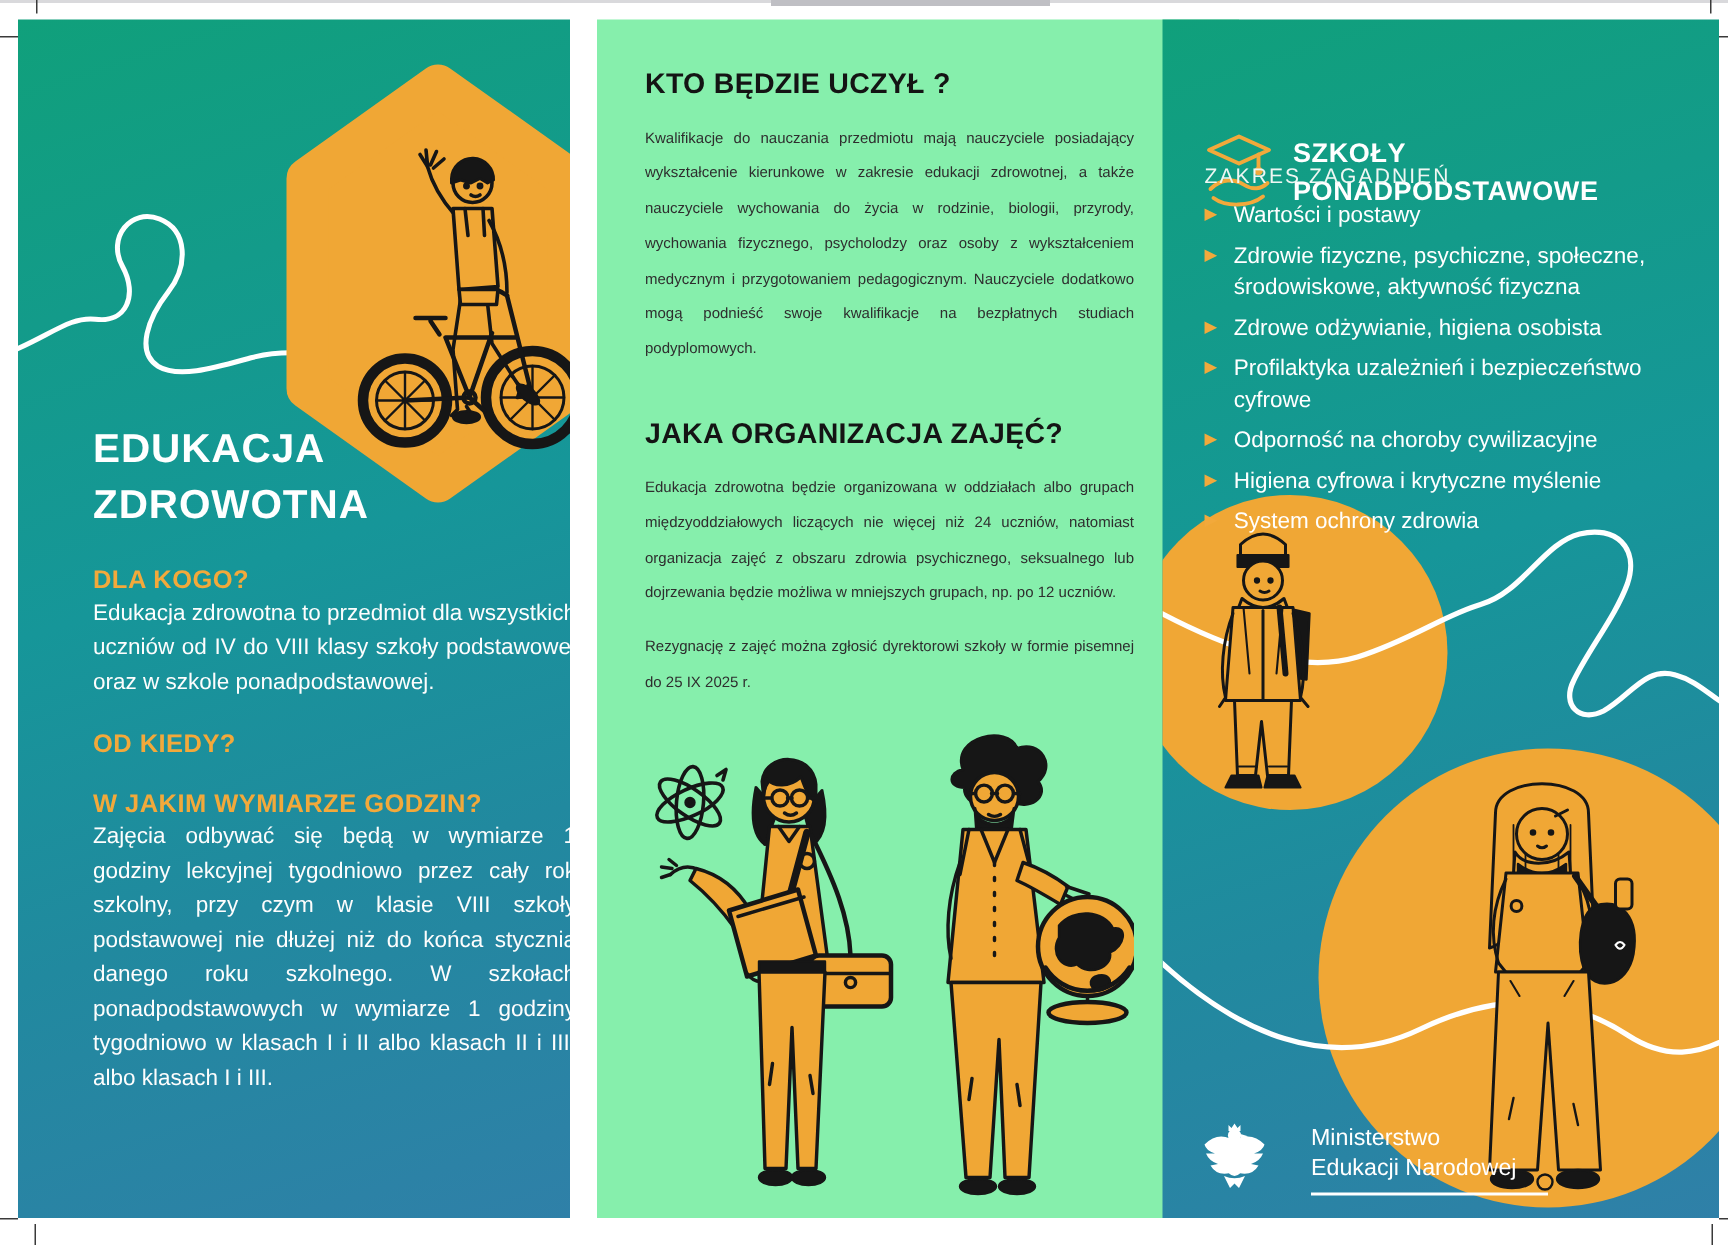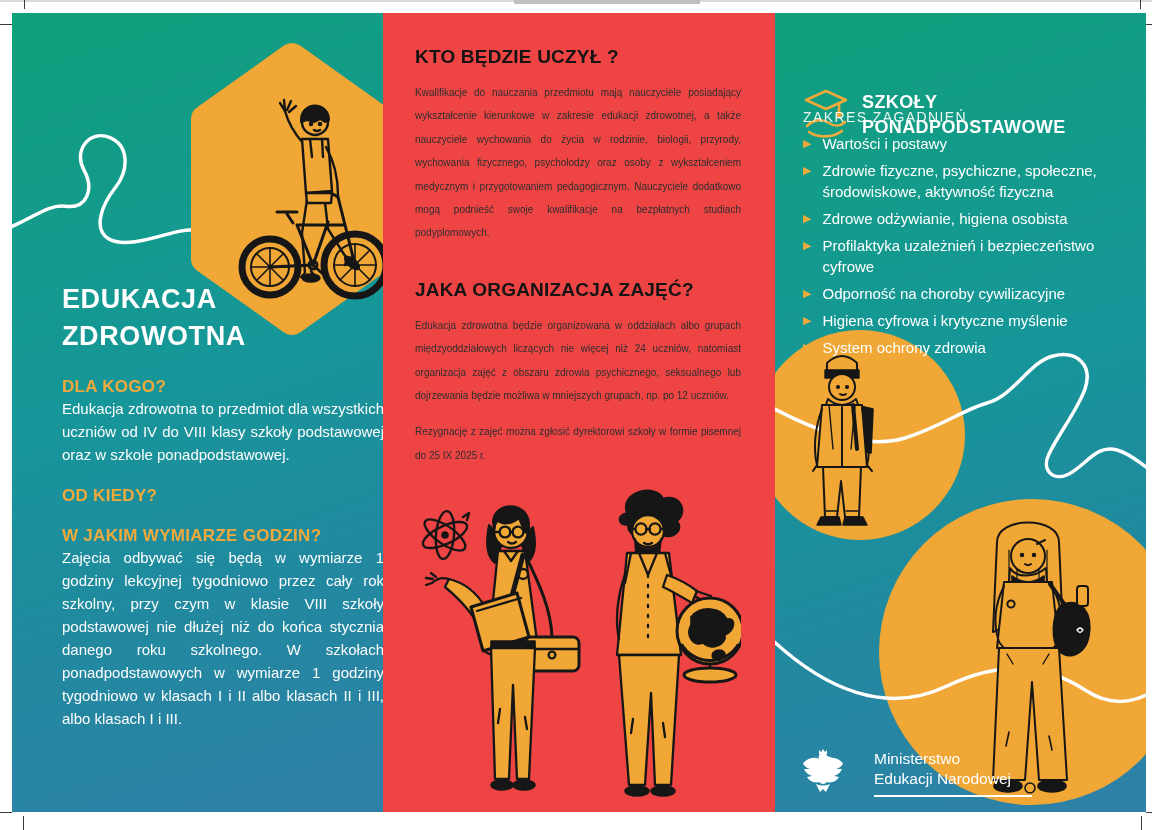--- a/index.html
+++ b/index.html
@@ -7,22 +7,22 @@
          font-family:"Liberation Sans", sans-serif;}
 
   
   .top-hairline{position:absolute;left:0;top:0;width:100%;height:2px;background:#d9d9dc;}
   .top-scroll-seg{position:absolute;left:514px;top:0;width:186px;height:4px;background:#bfbfc4;}
   .crop{position:absolute;background:#3a3a3a;}
 
   
   .panel{position:absolute;top:13px;height:799px;overflow:hidden;}
   .panel-teal{background:linear-gradient(162deg,#10a07b 0%,#169699 45%,#21899f 70%,#2f80a8 100%);}
-  .panel-left{left:12px;width:368px;padding-left:12px;}
-  .panel-mid{left:383px;width:428px;background:#ef4444;}
+  .panel-left{left:12px;width:368px;}
+  .panel-mid{left:398px;width:428px;background:#86efac;}
   .panel-right{left:775px;width:371px;}
 
   .doodle{position:absolute;inset:0;width:100%;height:100%;pointer-events:none;}
 
   
   .hexwrap{position:absolute;left:178px;top:28px;width:205px;height:296px;}
   .cyclist{position:absolute;left:213px;top:62px;width:172px;height:238px;}
   .left-text{position:absolute;left:50px;top:268px;width:322px;color:#ffffff;}
   .left-title{font-size:27px;line-height:37px;font-weight:bold;letter-spacing:.6px;color:#ffffff;}
   .sec{margin-top:22px;}

